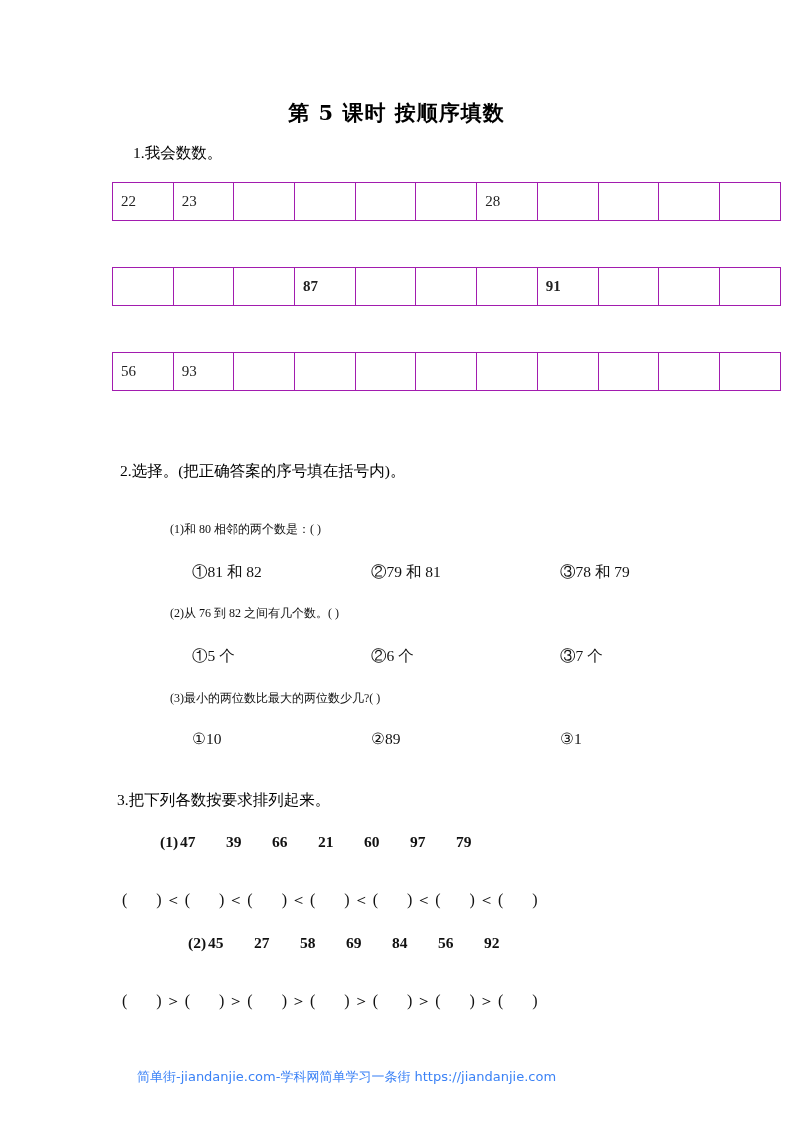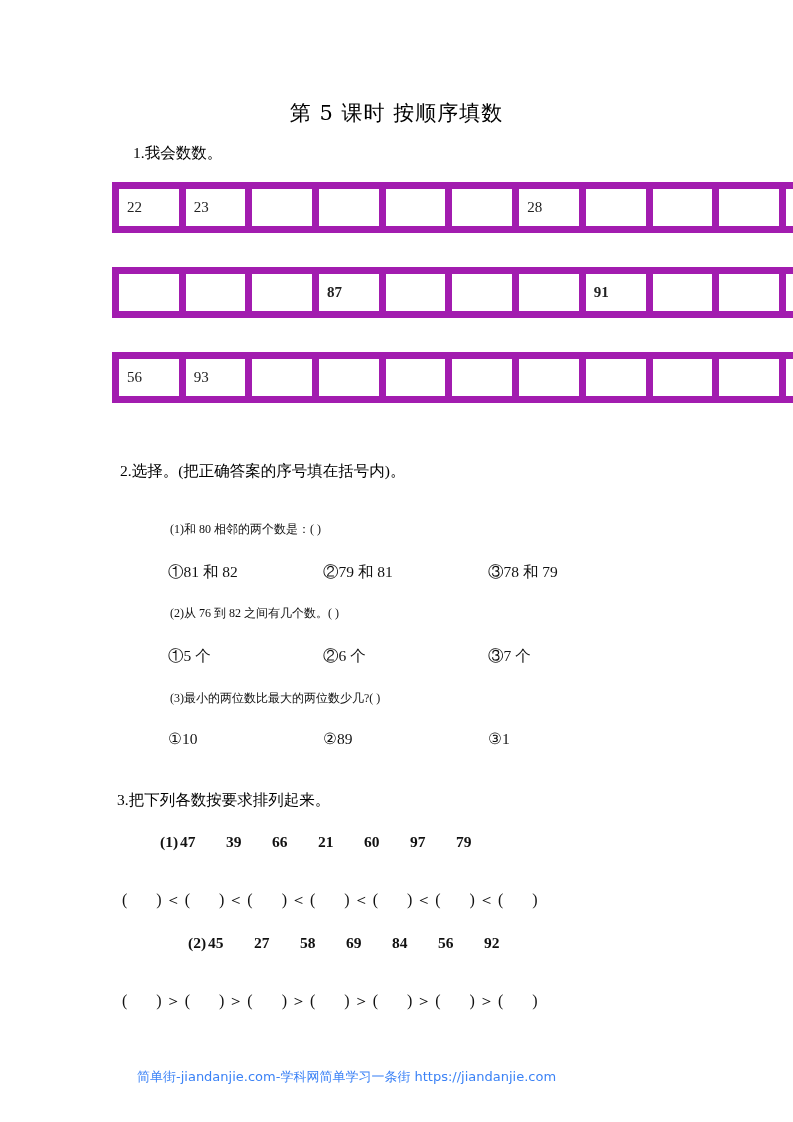--- a/index.html
+++ b/index.html
@@ -17,21 +17,21 @@
   }
 
   
   .page-title {
     position: absolute;
     top: 99px;
     left: 0;
     width: 793px;
     text-align: center;
     font-family: "DejaVu Serif", "Liberation Serif", serif;
-    font-weight: normal;
+    font-weight: bold;
     font-size: 21px;
     letter-spacing: 1px;
     color: #000;
   }
 
   
   .section-heading {
     position: absolute;
     font-weight: normal;
     font-size: 15.5px;
@@ -44,21 +44,21 @@
 
   
   .num-table {
     position: absolute;
     left: 112px;
     border-collapse: collapse;
     table-layout: fixed;
     width: 569px;
   }
   .num-table td {
-    border: 7px solid #a21caf;
+    border: 1px solid #a21caf;
     height: 37px;
     width: 51.7px;
     font-size: 15px;
     padding: 0 0 0 8px;
     vertical-align: middle;
     color: #222;
     font-family: "Liberation Serif", serif;
   }
   #num-table-1 { top: 182px; }
   #num-table-2 { top: 267px; font-weight: bold; }
@@ -72,20 +72,21 @@
     color: #111;
   }
   .q-options {
     position: absolute;
     font-size: 15.5px;
     white-space: nowrap;
     color: #111;
   }
   .q-options .opt {
     display: inline-block;
+    margin-left: 24px;
   }
   .opt-a { width: 155px; }
   .opt-b { width: 165px; }
 
   #q1-stem    { top: 521px; left: 170px; }
   #q1-options { top: 562px; left: 168px; }
   #q2-stem    { top: 605px; left: 170px; }
   #q2-options { top: 646px; left: 168px; }
   #q3-stem    { top: 690px; left: 170px; }
   #q3-options { top: 730px; left: 168px; }

